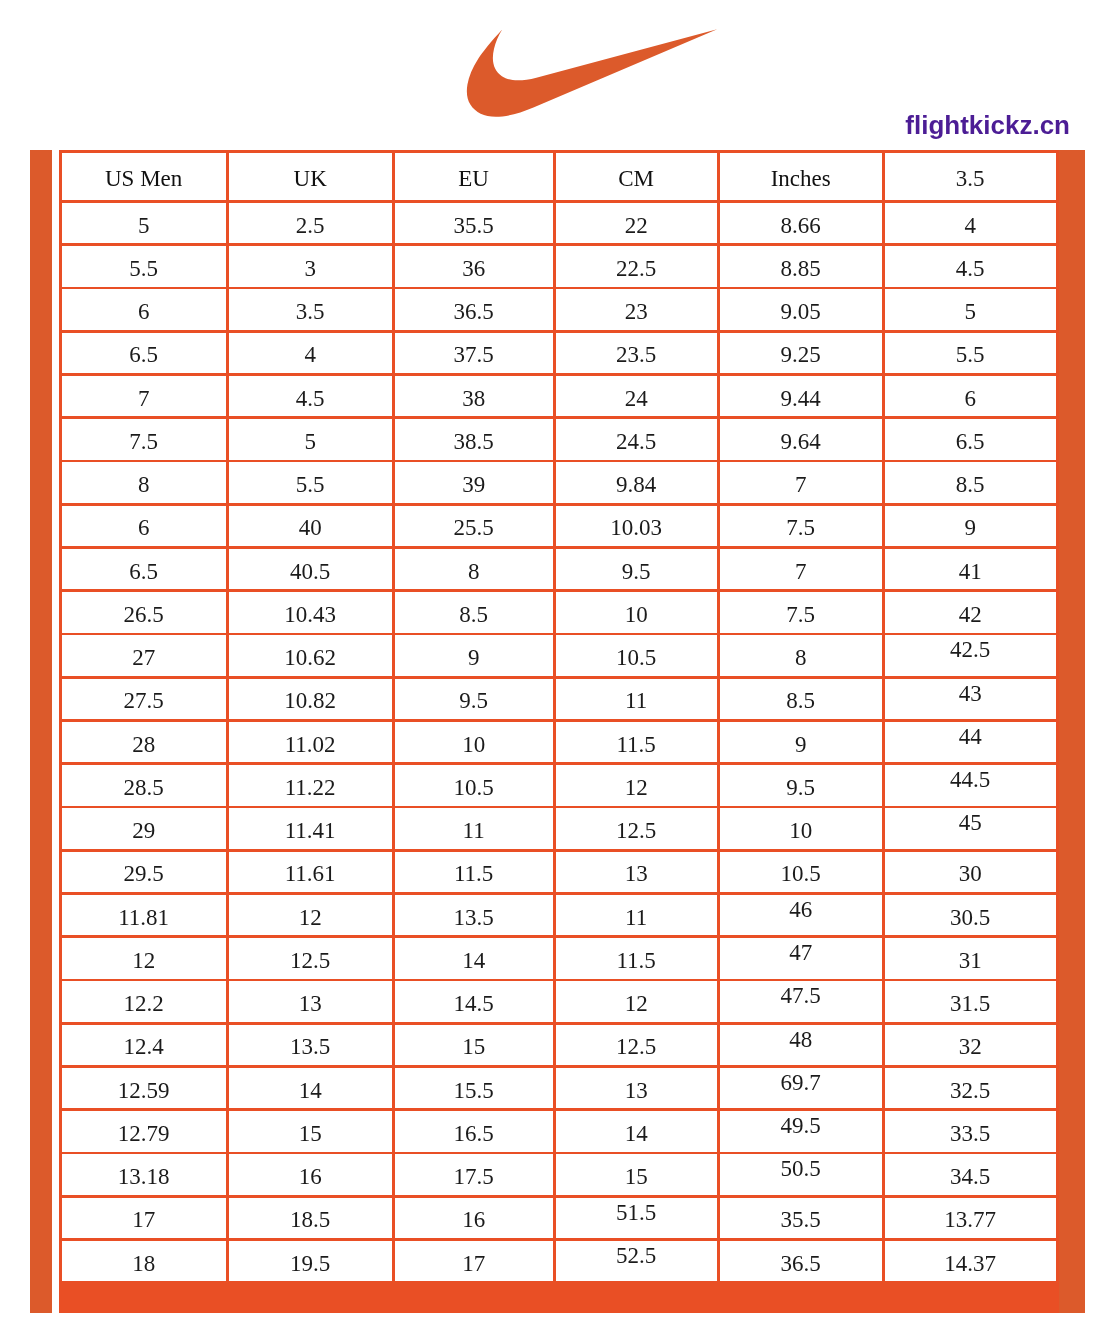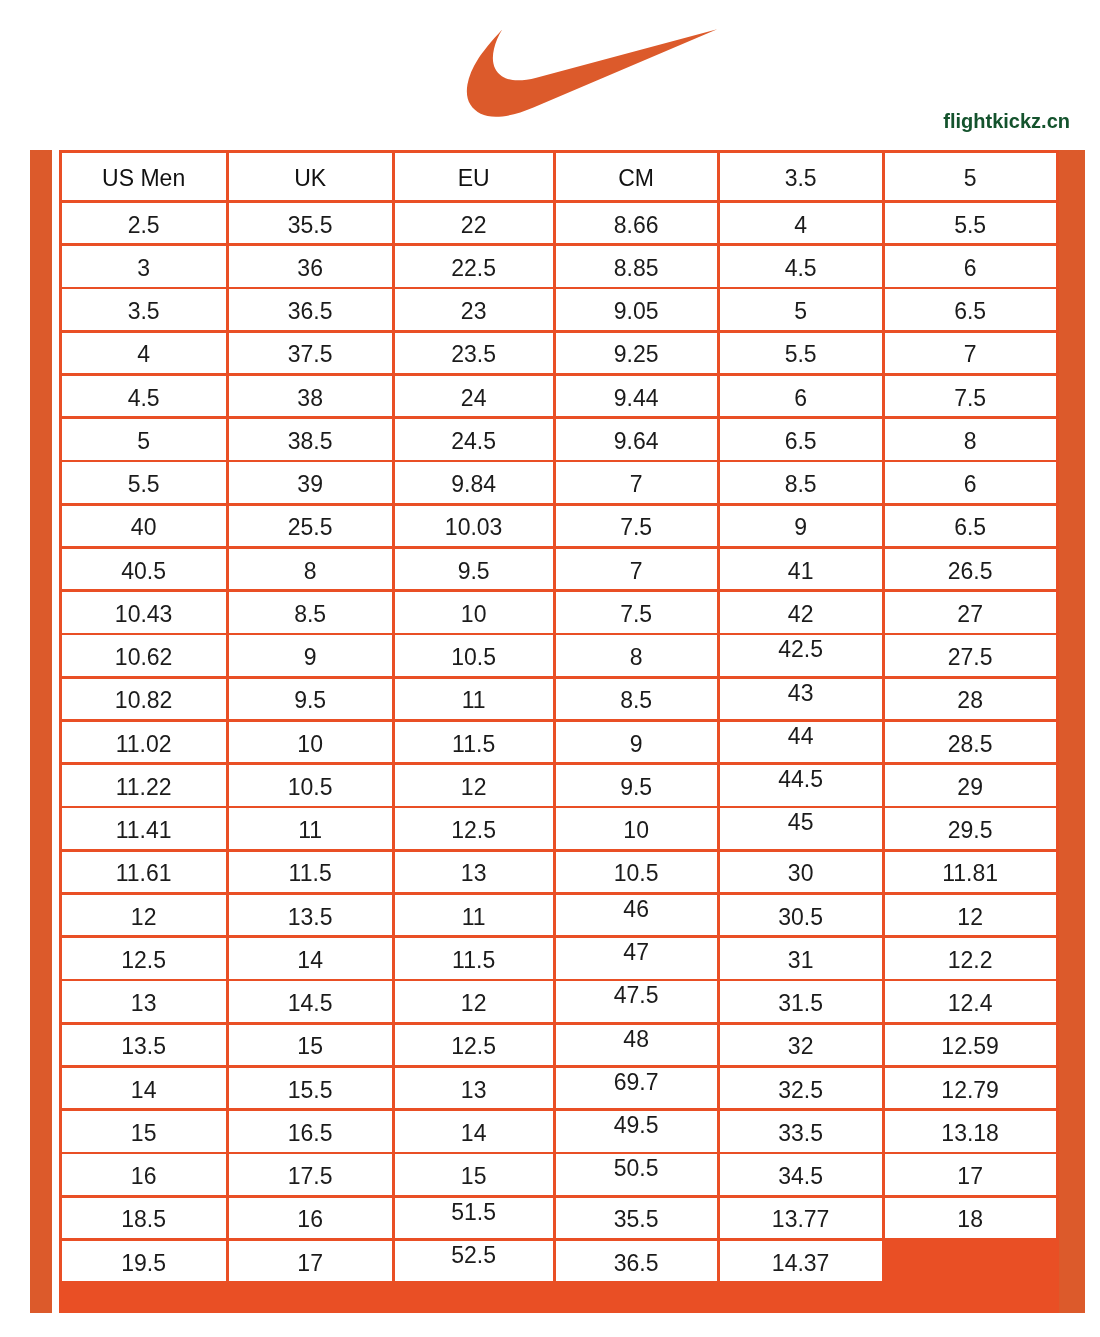--- a/index.html
+++ b/index.html
@@ -20,23 +20,23 @@
     left: 452px;
     top: 24px;
     width: 280px;
     height: 97px;
   }
   .logo svg { display: block; width: 100%; height: 100%; }
   .watermark {
     position: absolute;
     top: 110px;
     right: 30px;
-    font-size: 20px;
+    font-size: 26px;
     font-weight: 700;
-    color: #14532d;
+    color: #4c1d95;
     letter-spacing: 0px;
   }
   .size-table {
     position: absolute;
     left: 30px;
     top: 150px;
     width: 1055px;
     height: 1163px;
     display: flex;
     flex-direction: row;
@@ -49,20 +49,21 @@
   .side-bar.right { width: 28px; }
   .grid {
     flex: 1;
     display: grid;
     grid-template-columns: 164px 163px 158px 161px 162px 171px;
     grid-template-rows: 47px repeat(26, 40.5px);
     column-gap: 3px;
     row-gap: 2.75px;
     background: #E94F25;
     border: 3px solid #E94F25;
+    font-family: Liberation Serif, serif;
   }
   .cell {
     background: #ffffff;
     display: flex;
     align-items: center;
     justify-content: center;
     font-size: 23px;
     color: #1b1b1b;
     line-height: 1;
     padding-top: 4px;
@@ -89,20 +90,21 @@
 
   <div class="watermark">flightkickz.cn</div>
 
   <div class="size-table">
     <div class="side-bar left"></div>
     <div class="grid" id="grid">
         <div class="cell header">US Men</div>
         <div class="cell header">UK</div>
         <div class="cell header">EU</div>
         <div class="cell header">CM</div>
+        <div class="cell header">Inches</div>
         <div class="cell">3.5</div>
         <div class="cell">5</div>
         <div class="cell">2.5</div>
         <div class="cell">35.5</div>
         <div class="cell">22</div>
         <div class="cell">8.66</div>
         <div class="cell">4</div>
         <div class="cell">5.5</div>
         <div class="cell">3</div>
         <div class="cell">36</div>

